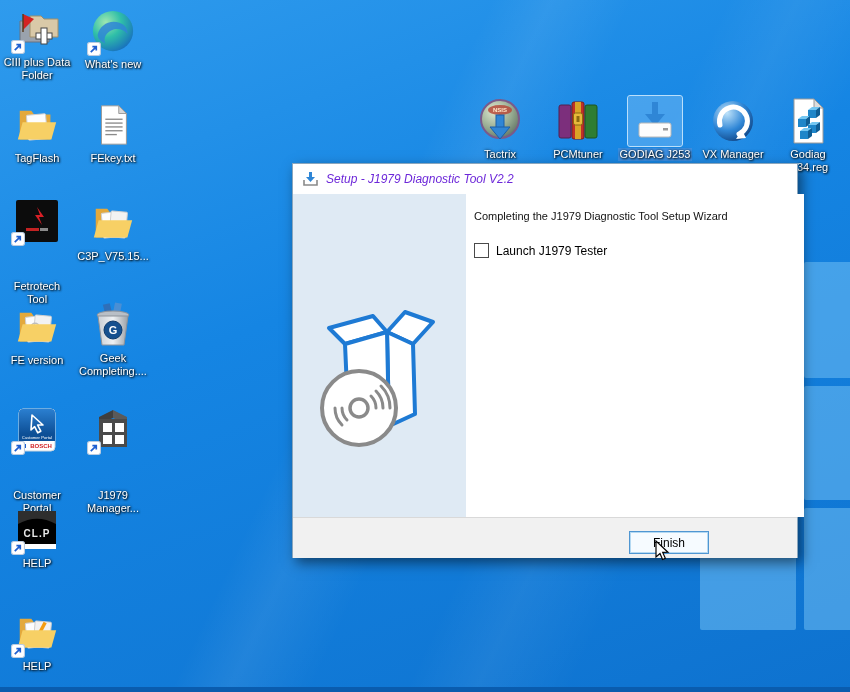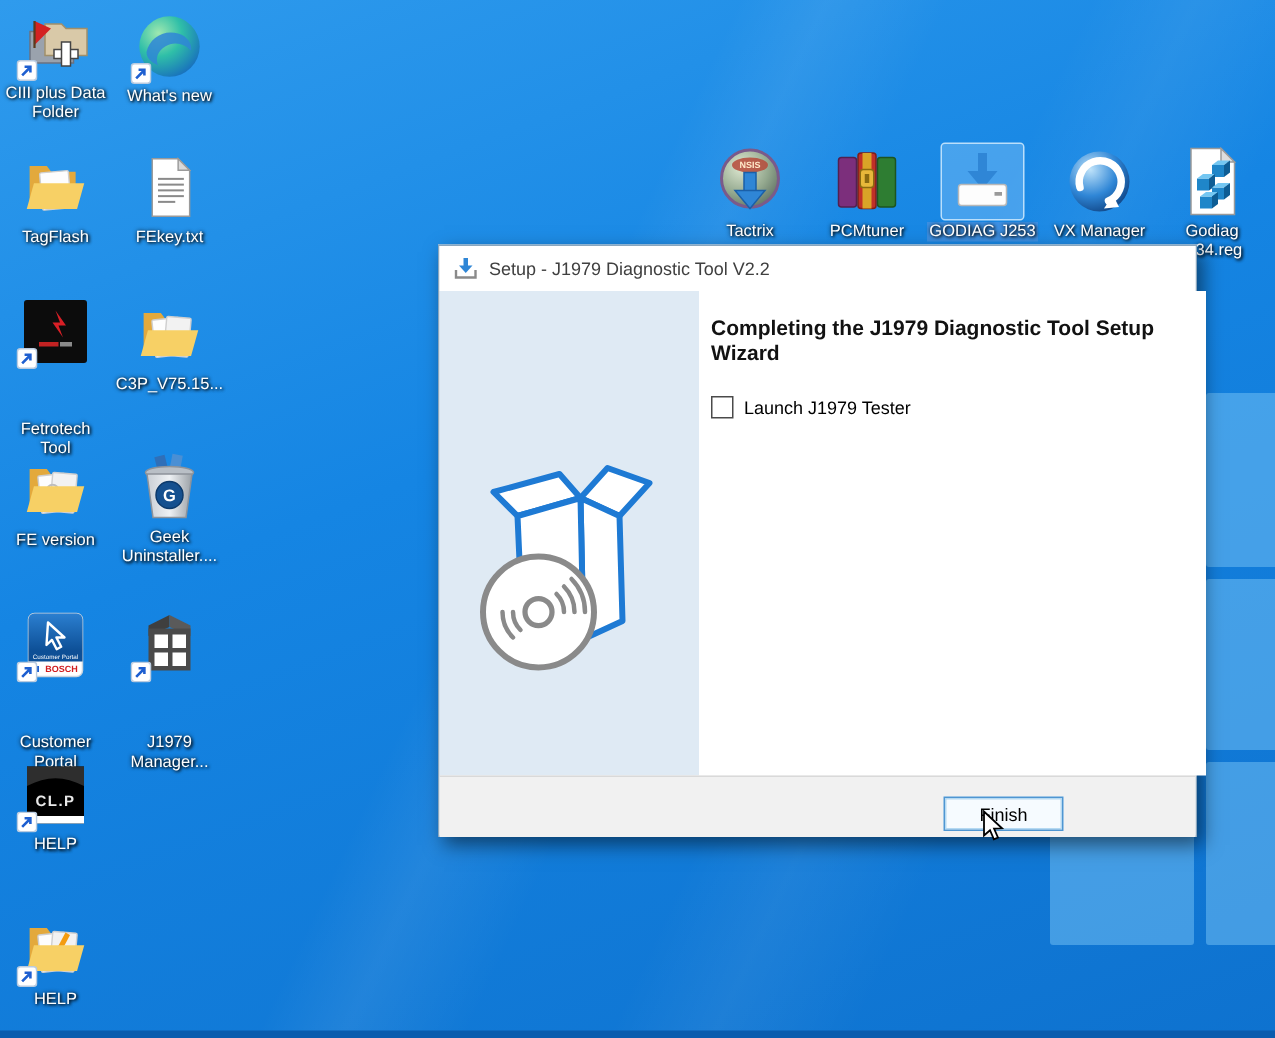--- a/index.html
+++ b/index.html
@@ -27,26 +27,26 @@
   .cell.top.wrap2 .lbl{white-space:normal;max-width:60px;}
   .cell .lbl.narrow{max-width:66px;margin-top:34px;}
   .sc{position:absolute;left:1px;bottom:0px;width:14px;height:14px;}
   .cell.selected .ic{background:rgba(140,200,250,.4);outline:1px solid rgba(195,228,252,.95);}
   .cell.selected .lbl{background:rgba(70,145,225,.8);padding:0 2px;}
 
   
   .dialog{position:absolute;left:292px;top:163px;width:506px;height:395px;background:#fff;
           border:1px solid #8aa6bd;box-shadow:4px 5px 12px rgba(0,0,0,.5);z-index:5;box-sizing:border-box;}
   .titlebar{height:30px;display:flex;align-items:center;padding-left:9px;background:#fff;}
-  .titlebar .ttxt{font-size:12px;color:#404040;margin-left:7px;}
+  .titlebar .ttxt{font-size:12px;color:#6d28d9;margin-left:7px;font-style:italic;}
   .dcontent{position:absolute;left:0;top:30px;width:504px;height:323px;display:flex;}
   .imgpanel{width:173px;height:323px;background:#dfeaf4;flex:none;position:relative;}
   .imgpanel svg{position:absolute;left:16px;top:92px;}
   .rightpanel{flex:1;padding:16px 12px 0 8px;background:#fff;}
-  .wheading{font-size:14px;font-weight:bold;color:#121212;line-height:1.22;width:318px;}
+  .wheading{font-size:11px;font-weight:normal;color:#121212;line-height:1.22;width:318px;}
   .wpara{font-size:11.5px;line-height:1.33;color:#000;width:308px;margin-top:17px;}
   .wpara2{font-size:11.5px;color:#000;margin-top:16px;}
   .cbrow{margin-top:20px;display:flex;align-items:center;}
   .cb{width:13px;height:13px;border:1px solid #4a4a4a;background:#fff;display:inline-block;flex:none;}
   .cbl{font-size:12px;color:#000;margin-left:7px;}
   .dfooter{position:absolute;left:0;top:353px;width:504px;height:41px;background:#f1f1f1;
            border-top:1px solid #d9d9d9;box-sizing:border-box;}
   .finish{position:absolute;left:336px;top:13px;width:80px;height:23px;
           border:1px solid #4f96d2;box-shadow:inset 0 0 0 1px #b5d9f2;background:#f6fbff;
           font-family:"Liberation Sans",sans-serif;font-size:12px;color:#000;padding:0;}
@@ -206,21 +206,21 @@
   <div class="ic">
     <svg viewBox="0 0 48 48" width="48" height="48">
       <rect x="15" y="3" width="7" height="11" fill="#2f6fb8" transform="rotate(-14 18 8)"></rect>
       <rect x="25" y="2" width="7" height="11" fill="#4a8fd4" transform="rotate(11 28 7)"></rect>
       <ellipse cx="24" cy="14" rx="16" ry="4" fill="#b9bfc6" stroke="#8d939b"></ellipse>
       <path d="M9 15l4 29h22l4-29z" fill="url(#gg)" stroke="#8d939b"></path>
       <circle cx="24" cy="29" r="9" fill="#15508f" stroke="#0d3a6b"></circle>
       <text x="24" y="33" font-size="11" font-weight="bold" fill="#fff" text-anchor="middle">G</text>
     </svg>
   </div>
-  <div class="lbl">Geek Uninstaller....</div>
+  <div class="lbl">Geek Completing....</div>
 </div>
 
 <div class="cell" style="left:-5px;top:405px">
   <div class="ic">
     <svg viewBox="0 0 48 48" width="48" height="48">
       <rect x="6" y="3" width="36" height="42" rx="4" fill="#fff" stroke="#c9d4de"></rect>
       <path d="M6 7a4 4 0 0 1 4-4h28a4 4 0 0 1 4 4v21H6z" fill="url(#cpg)"></path>
       <path d="M19 9l11 10h-5.4l3.2 6.2-3 1.6-3.2-6.2-3.6 3.4z" fill="none" stroke="#fff" stroke-width="1.6" stroke-linejoin="round"></path>
       <rect x="6" y="28" width="36" height="7" fill="#0d4f96"></rect>
       <text x="24" y="33.2" font-size="4.2" fill="#fff" text-anchor="middle">Customer Portal</text>

